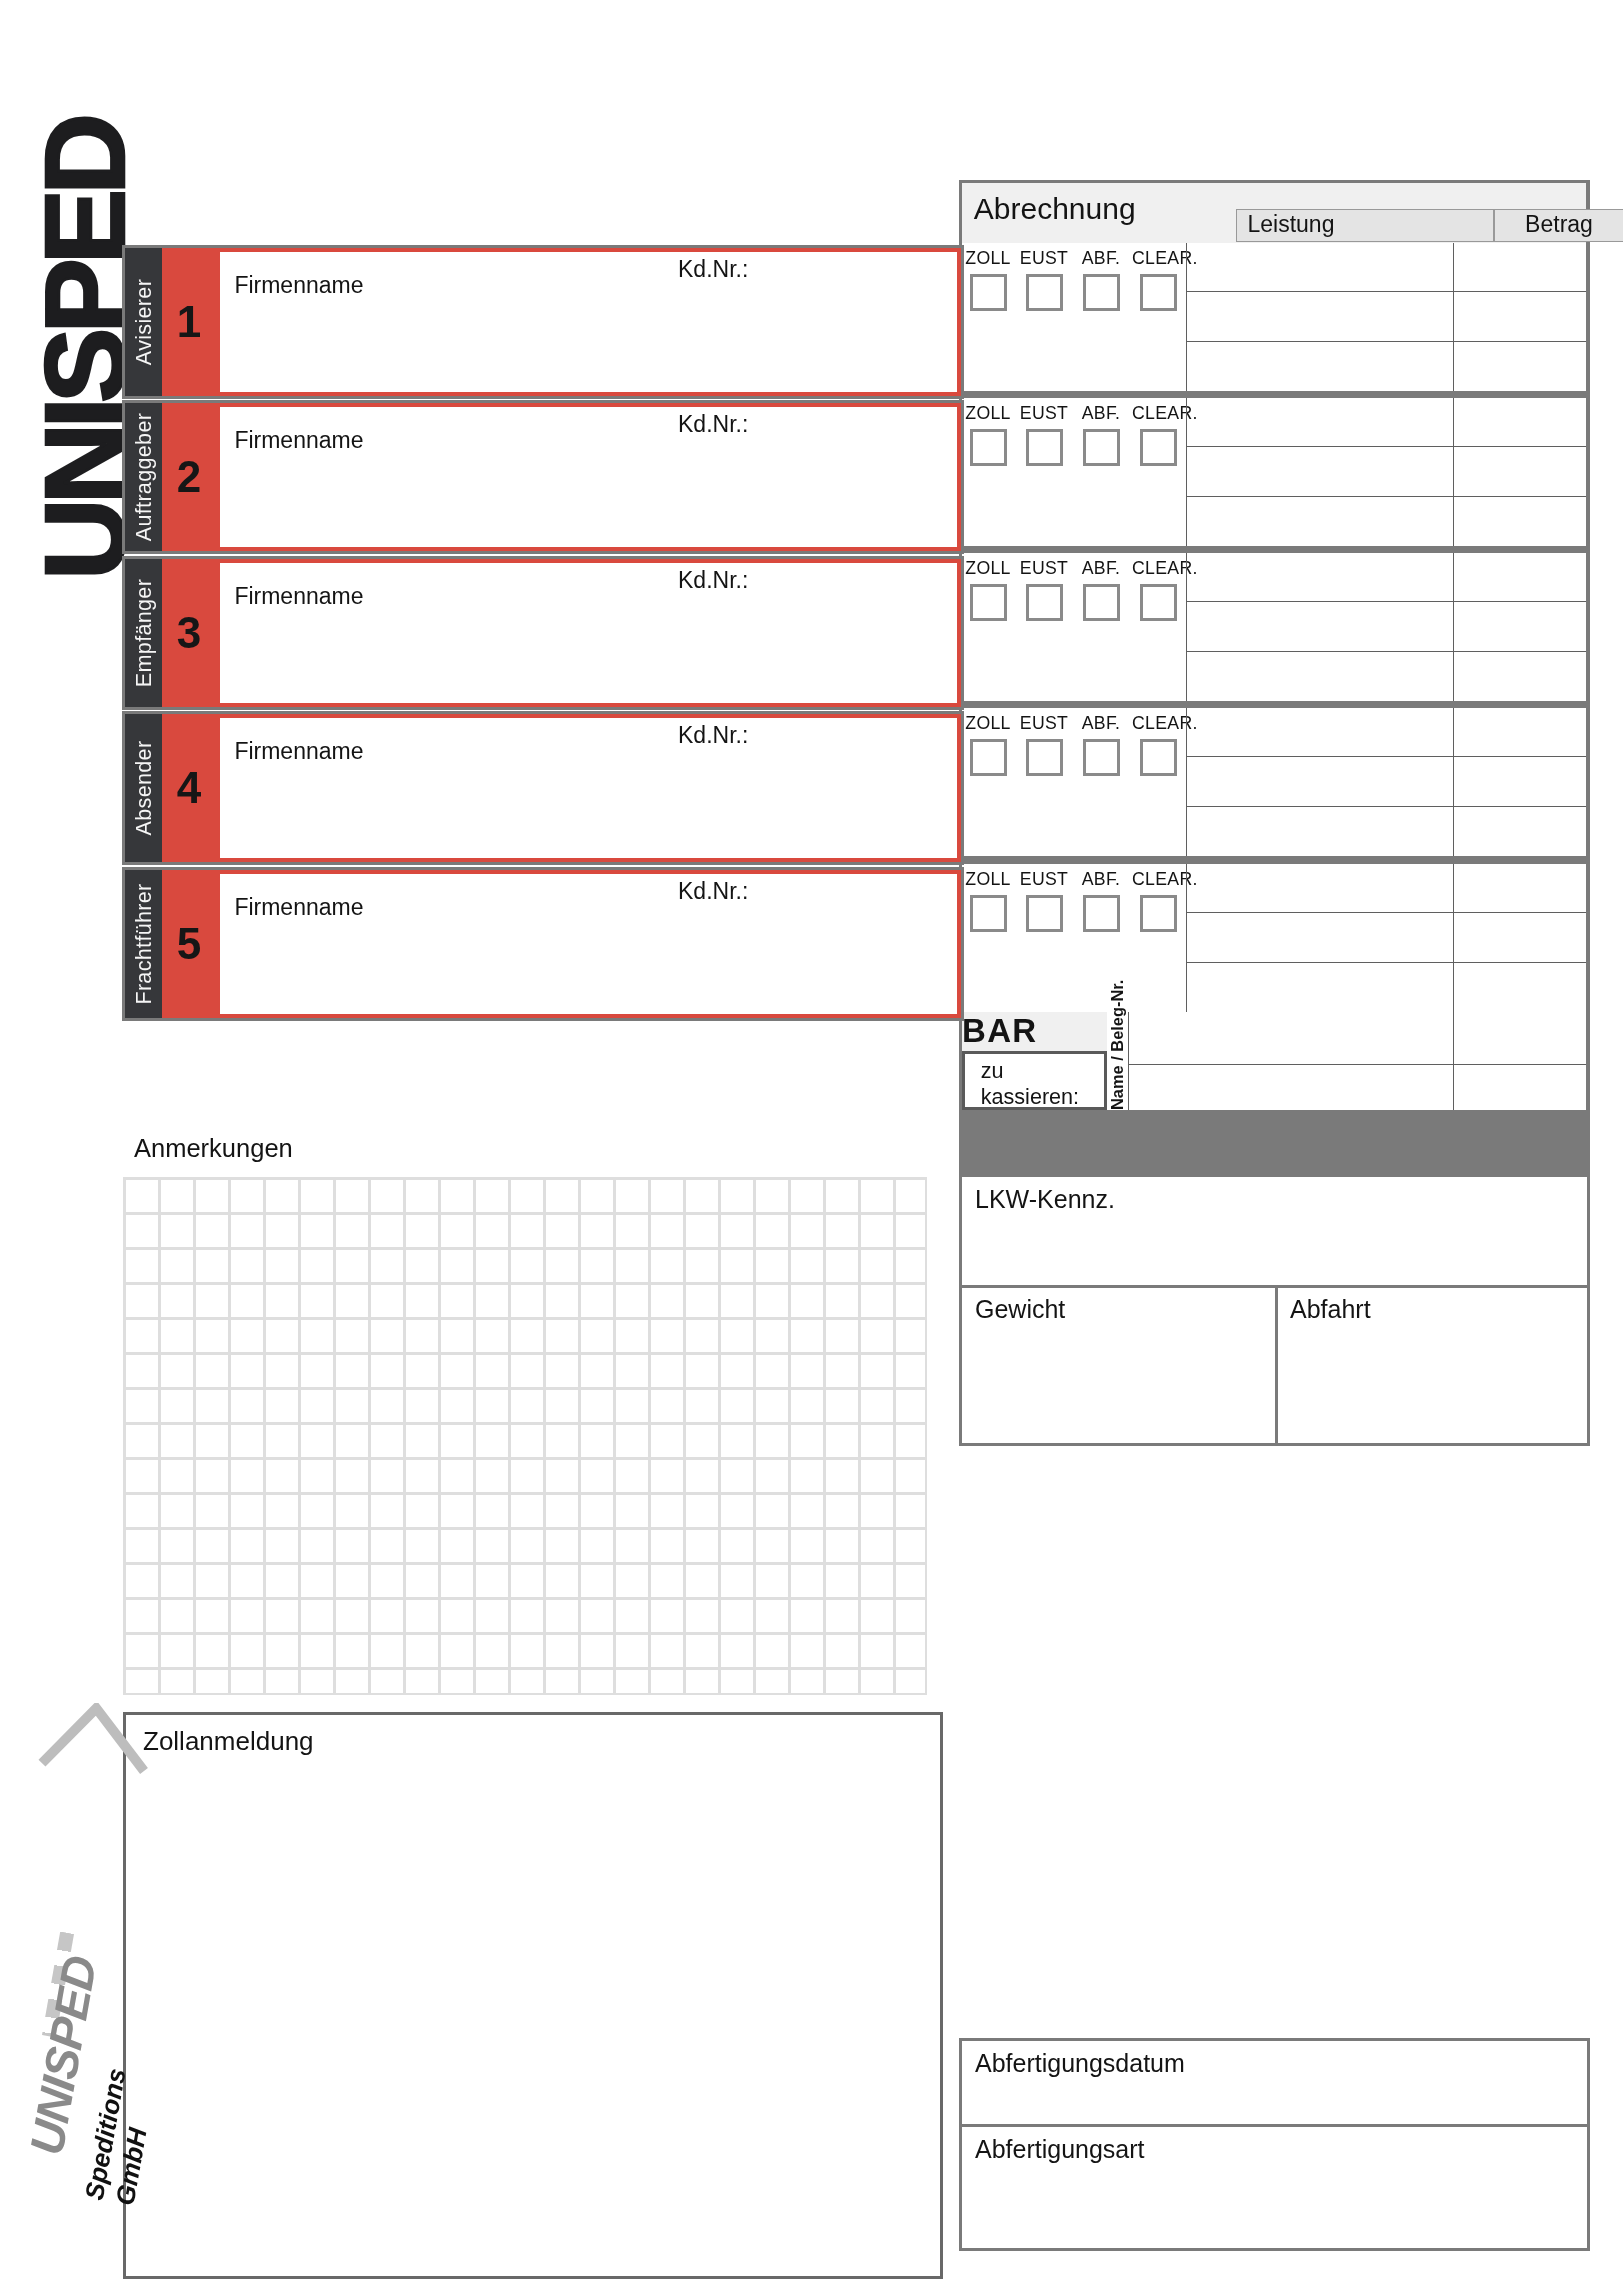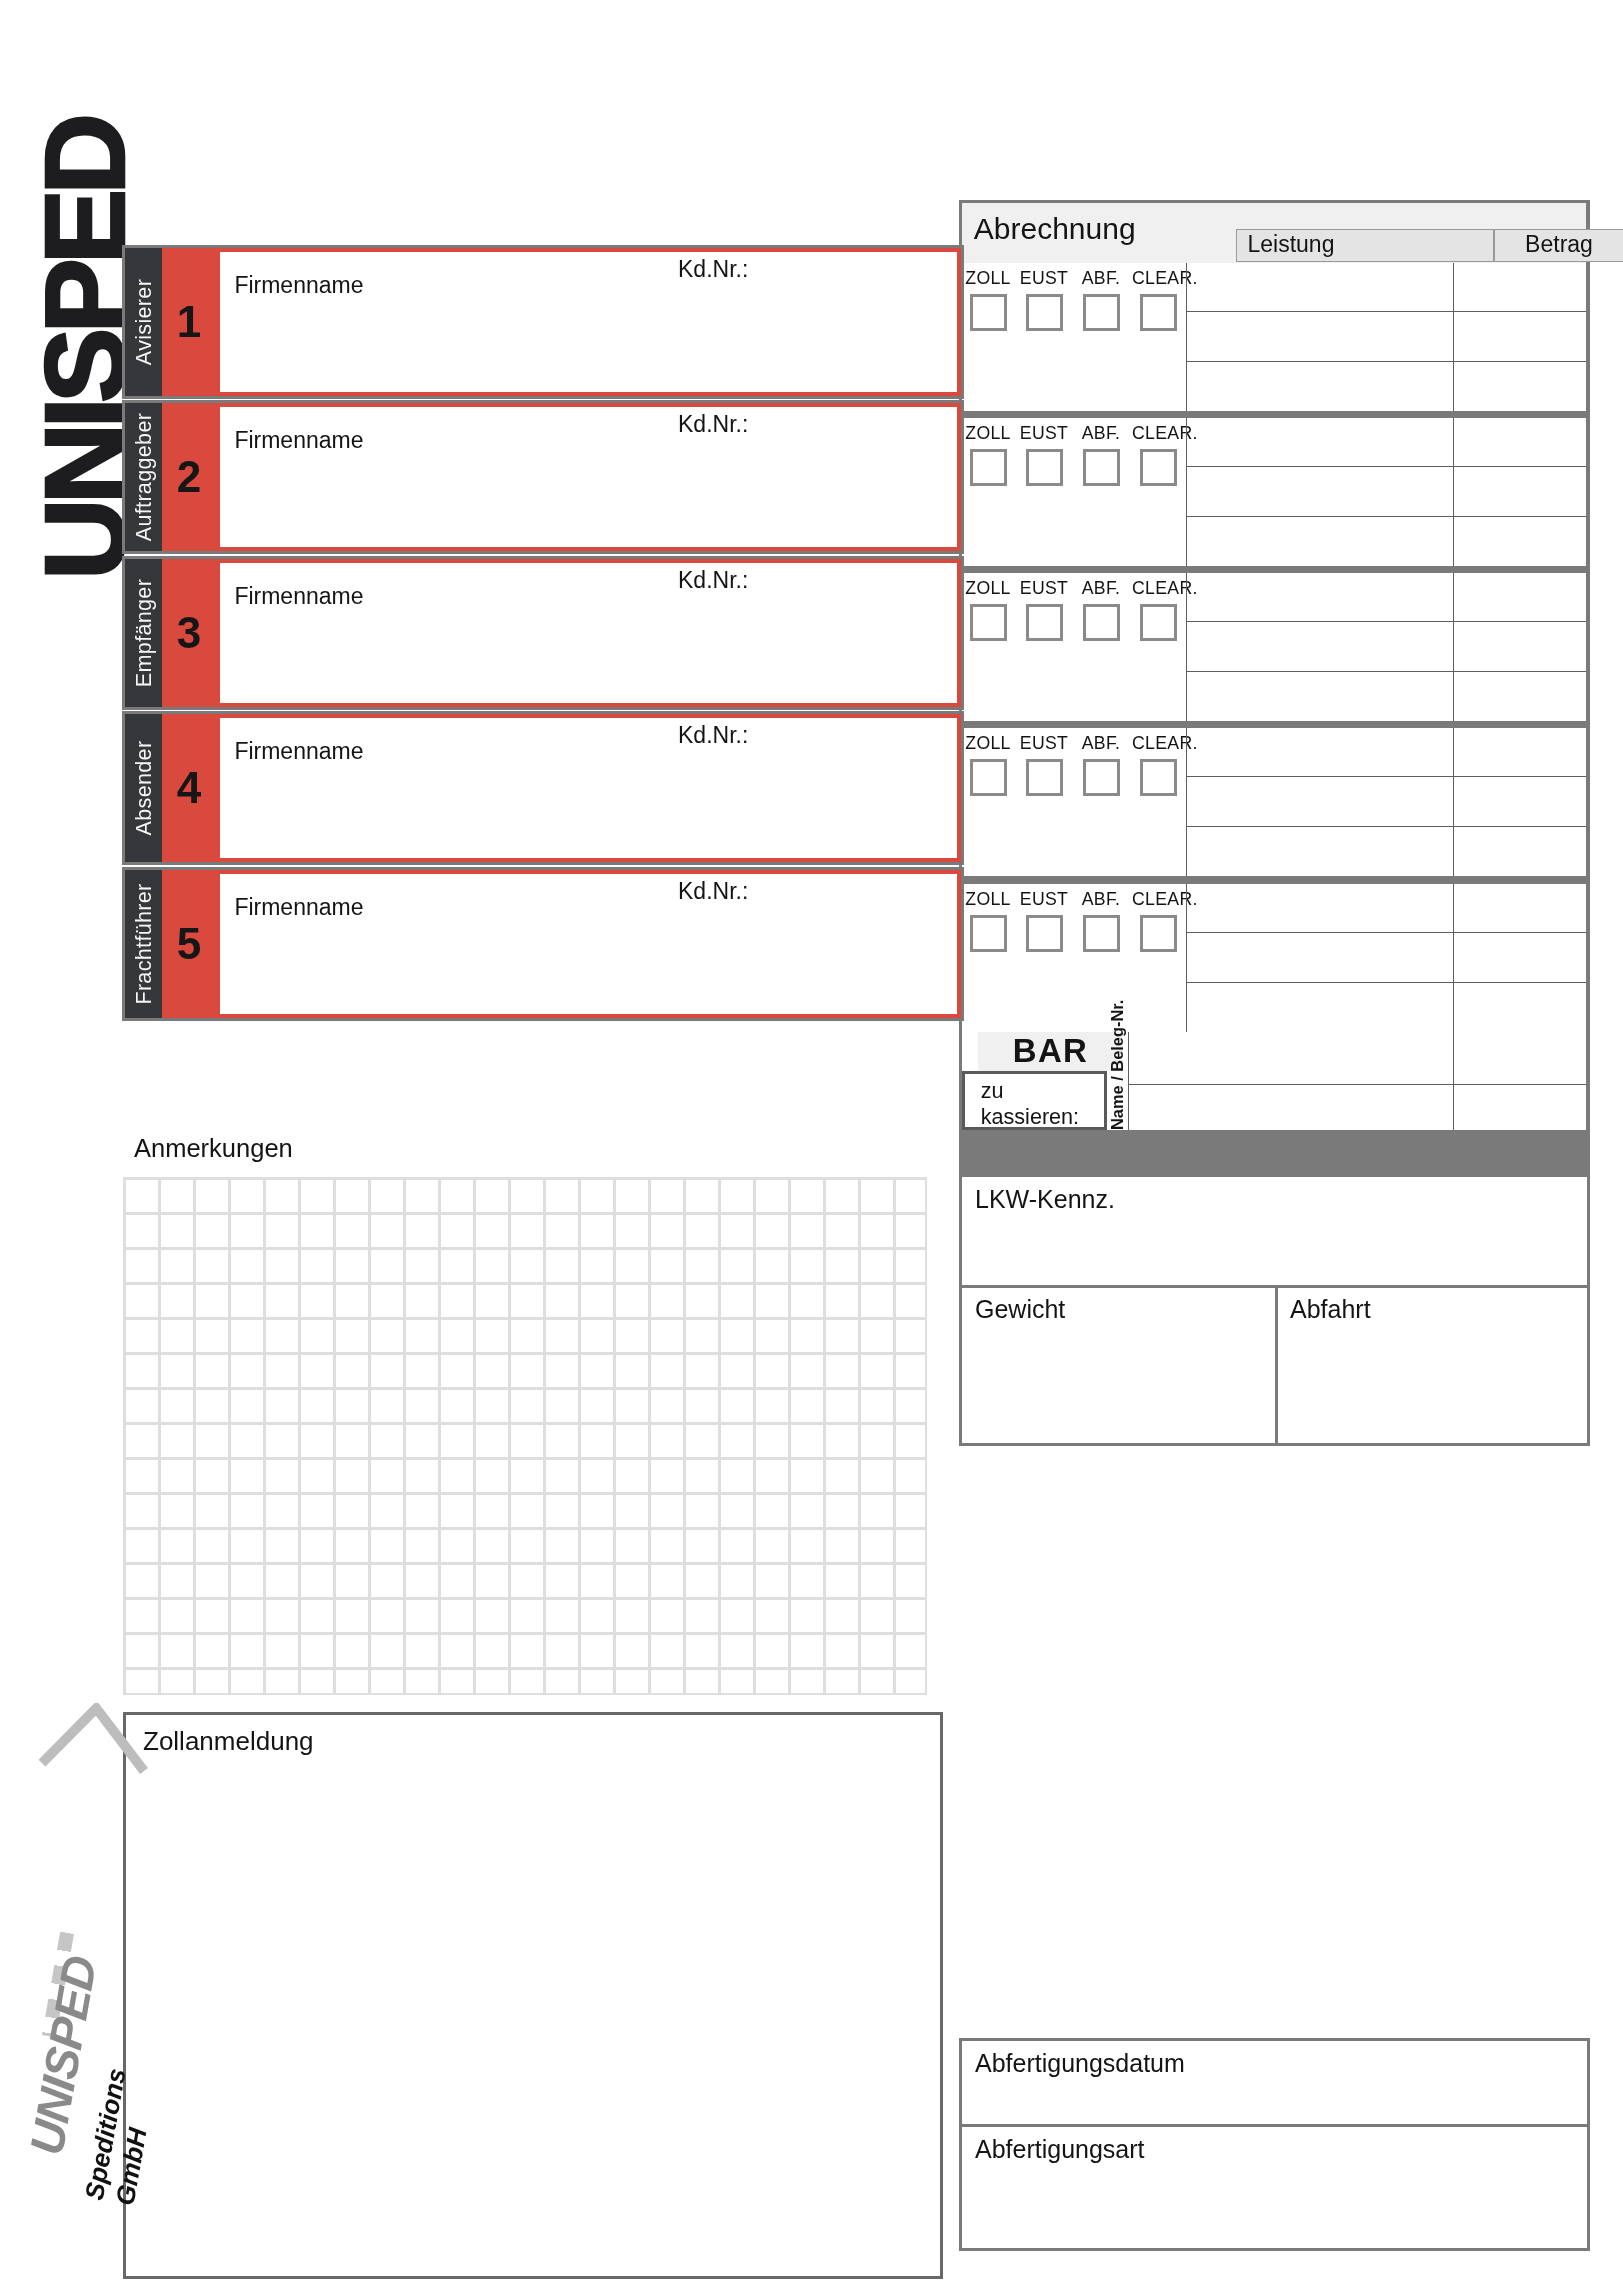--- a/index.html
+++ b/index.html
@@ -24,39 +24,39 @@
   #abfertigungsart-input{position:absolute;left:11.8px;top:44px;width:556px;height:62px;background:#fff;}
   #anzahl-label{position:absolute;left:586px;top:11.8px;font-size:27.5px;}
   #anzahl-input{position:absolute;left:588px;top:44px;width:186px;height:62px;background:#fff;}
 
   
   #filiale-box{position:absolute;left:959px;top:34px;width:631px;height:124px;border:4.6px solid var(--border);background:#fff;}
   #filiale-divider{position:absolute;left:162px;top:0;bottom:0;width:2.6px;background:var(--border);}
   .cell-label{position:absolute;font-size:24px;}
 
   
-  #abrechnung-box{position:absolute;left:959px;top:200px;width:631px;height:1170px;border:3.9px solid var(--border);background:var(--border);}
+  #abrechnung-box{position:absolute;left:959px;top:180px;width:631px;height:1170px;border:3.9px solid var(--border);background:var(--border);}
   #abr-header{position:absolute;left:0;top:0;width:624px;height:60px;background:var(--panel);}
   #abr-title{position:absolute;left:11.8px;top:9.2px;font-size:30px;}
   .hdr-cell{position:absolute;top:25.5px;height:33px;background:var(--cell);border:1.3px solid #999;font-size:23px;line-height:29.4px;margin-left:41px;}
   #hdr-leistung{left:233px;width:258px;padding-left:10.5px;}
   #hdr-betrag{left:491px;width:130px;text-align:center;}
   .abr-row{position:absolute;left:0;width:624px;height:148px;background:#fff;}
   .abr-row .vline1{position:absolute;left:224px;top:0;bottom:0;width:1.3px;background:var(--line);}
   .abr-row .vline2,.bar-row .vline2{position:absolute;left:491px;top:0;bottom:0;width:1.3px;background:var(--line);}
   .abr-row .hline1{position:absolute;left:224px;right:0;top:48px;height:1.3px;background:var(--line);}
   .abr-row .hline2{position:absolute;left:224px;right:0;top:98px;height:1.3px;background:var(--line);}
   .cb-group{position:absolute;top:5.2px;width:52px;text-align:center;}
   .cb-group .cb-label{font-size:17.7px;letter-spacing:0.3px;}
   .cb-group .checkbox{width:37px;height:37px;border:3.3px solid #8a8a8a;background:#fff;margin:5.2px auto 0;}
   .cb0{left:0;} .cb1{left:56px;} .cb2{left:113px;} .cb3{left:170px;}
 
   .bar-row{position:absolute;left:0;top:829px;width:624px;height:98px;background:#fff;}
   #bar-label-area{position:absolute;left:0;top:0;width:145px;height:39px;background:var(--panel);
-    text-align:center;font-size:33px;font-weight:bold;letter-spacing:1.3px;line-height:38px;margin-left:16px;}
+    font-size:33px;font-weight:bold;letter-spacing:1.3px;line-height:38px;}
   #zu-box{position:absolute;left:0;top:39px;width:145px;height:59px;background:#fff;border:3.3px solid #5a5a5a;}
   #zu-label{position:absolute;left:15.7px;top:3.9px;font-size:21.6px;}
   #name-strip{position:absolute;left:145px;top:0;width:20px;height:98px;}
   #name-strip span{position:absolute;left:0;top:0;width:98px;height:20px;line-height:20px;
     transform:rotate(-90deg) translateX(-98px);transform-origin:0 0;
     font-size:16.4px;font-weight:bold;text-align:center;white-space:nowrap;}
   .bar-row .vlineA{position:absolute;left:166px;top:0;bottom:0;width:1.3px;background:var(--line);}
   .bar-row .hlineA{position:absolute;left:166px;right:0;top:52px;height:1.3px;background:var(--line);}
 
   

